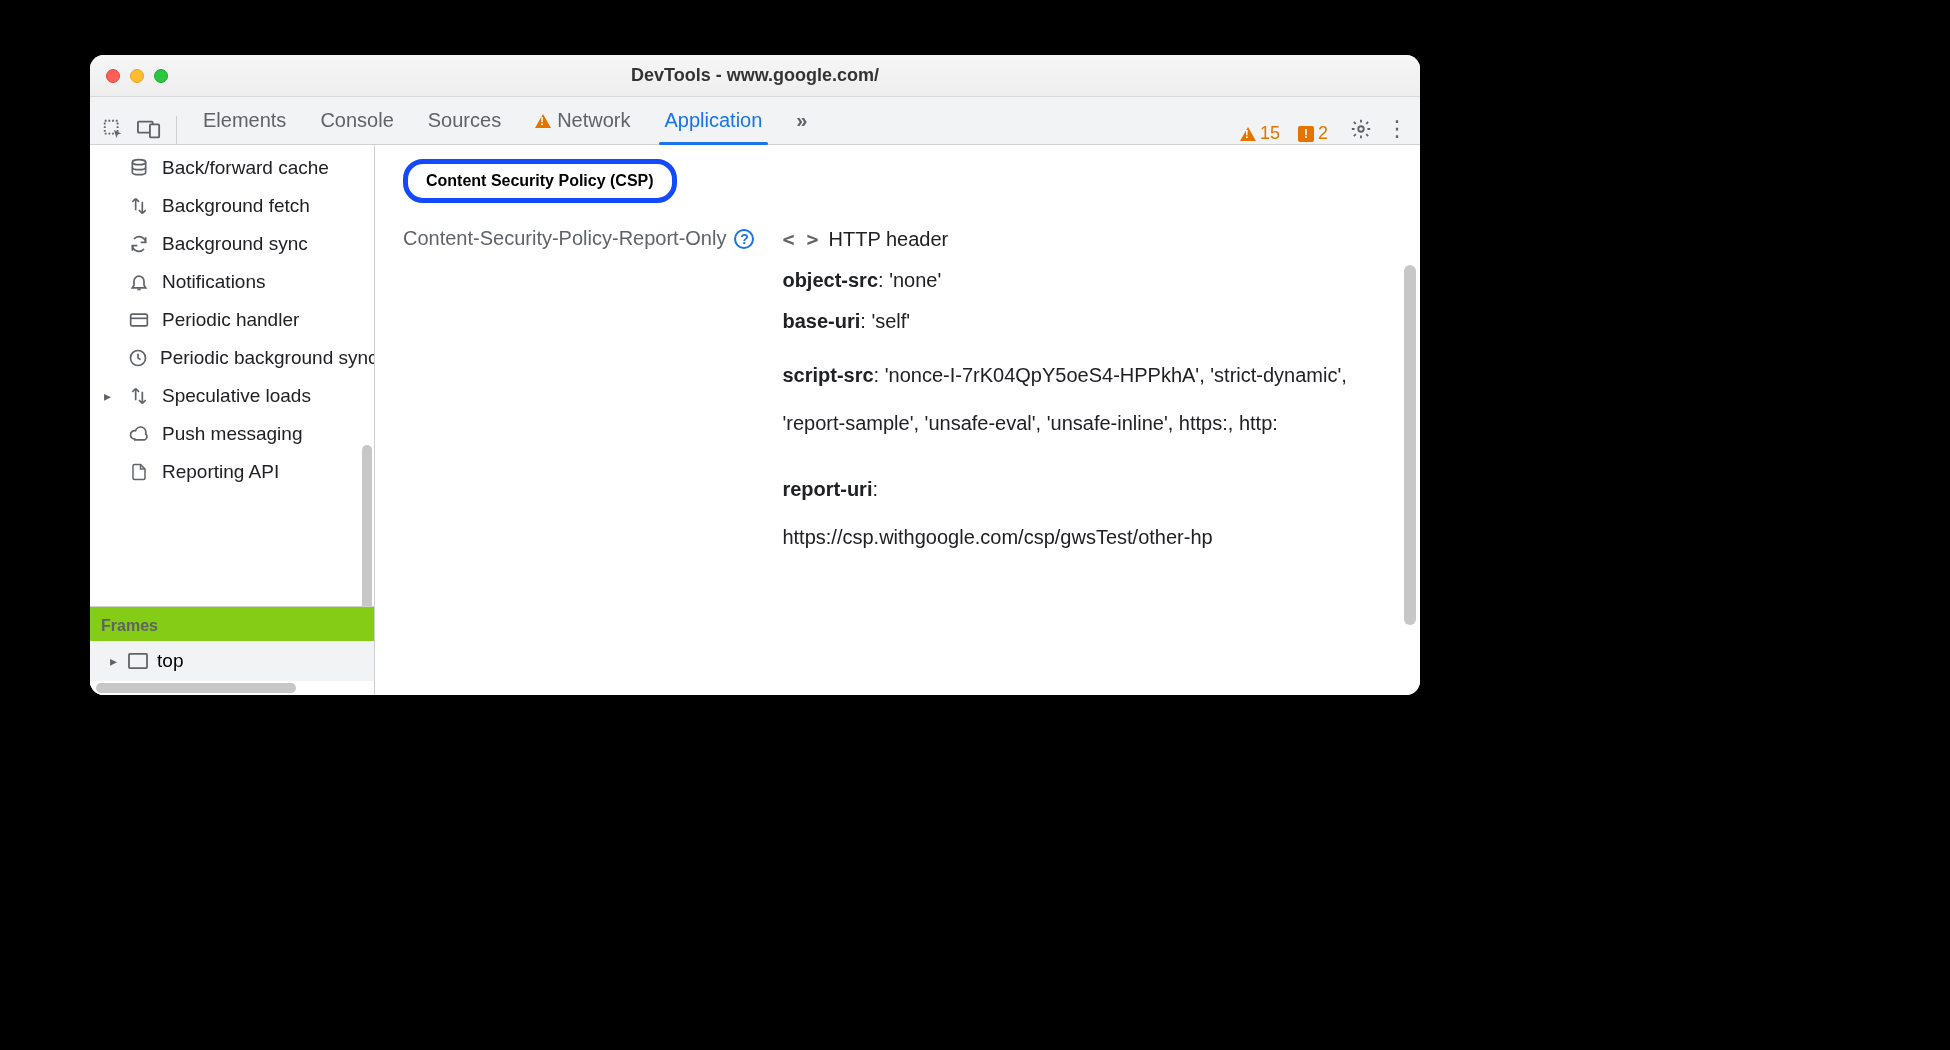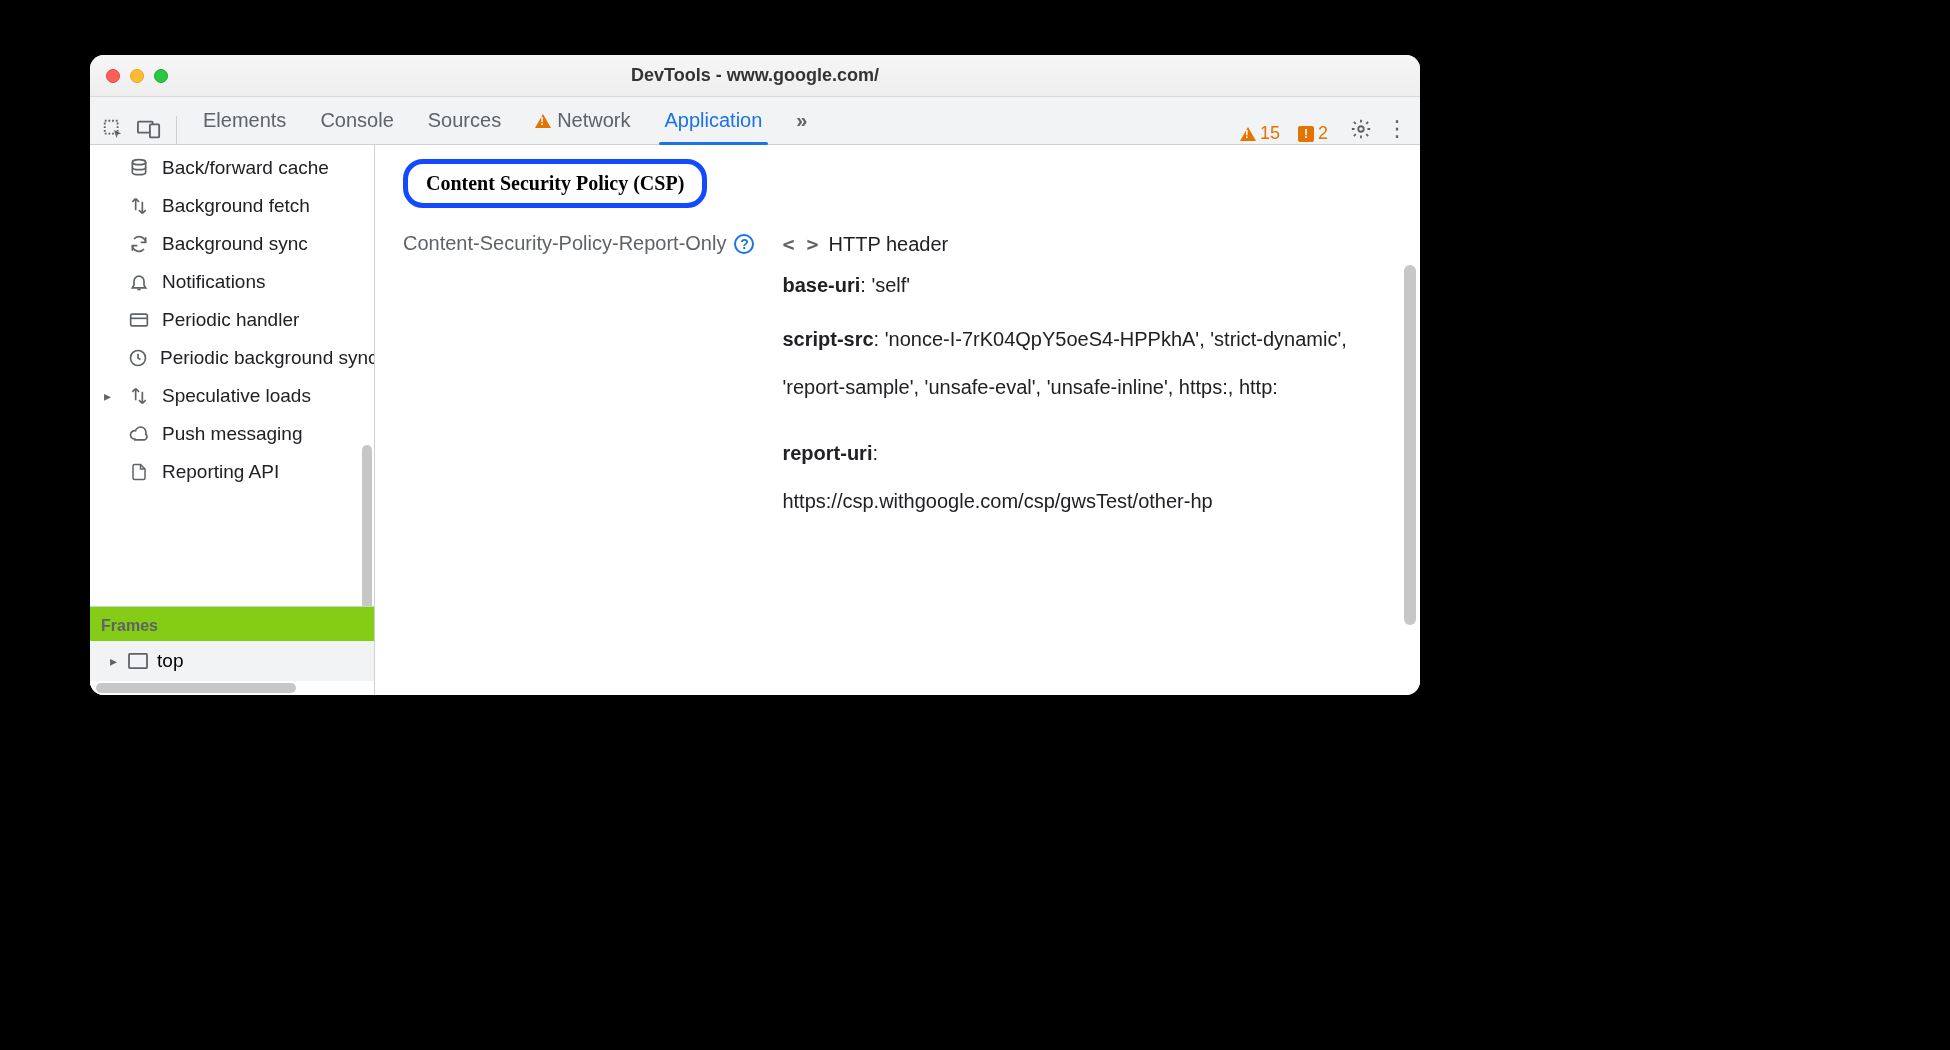--- a/index.html
+++ b/index.html
@@ -204,24 +204,23 @@
     color:#202124;
   }
   .csp-heading-wrap{
     display:inline-block;
     border:5px solid #1349ff;
     border-radius:20px;
     padding:8px 18px;
     margin-bottom:12px;
   }
   .csp-heading{
-    font-size:20px;
+    font-size:16px;
     font-weight:700;
     color:#000;
-    font-family:Liberation Serif, serif;
   }
   .csp-row{
     display:flex;
     align-items:flex-start;
     gap:28px;
     margin-top:12px;
   }
   .csp-left{
     display:flex;
     align-items:center;
@@ -440,20 +439,23 @@
           <div class="csp-left">
             <span>Content-Security-Policy-Report-Only</span>
             <span class="help-icon">?</span>
           </div>
           <div class="csp-right">
             <div class="header-line">
               <span class="code-brackets">&lt; &gt;</span>
               <span>HTTP header</span>
             </div>
             <div class="directive">
+              <b>object-src</b><span>: </span><span>'none'</span>
+            </div>
+            <div class="directive">
               <b>base-uri</b><span>: </span><span>'self'</span>
             </div>
             <div class="directive" style="line-height:2.4;">
               <b>script-src</b><span>: </span><span>'nonce-I-7rK04QpY5oeS4-HPPkhA', 'strict-dynamic', 'report-sample', 'unsafe-eval', 'unsafe-inline', https:, http:</span>
             </div>
             <div class="directive" style="line-height:2.4;">
               <b>report-uri</b><span>: </span><br><span>https://csp.withgoogle.com/csp/gwsTest/other-hp</span>
             </div>
           </div>
         </div>

